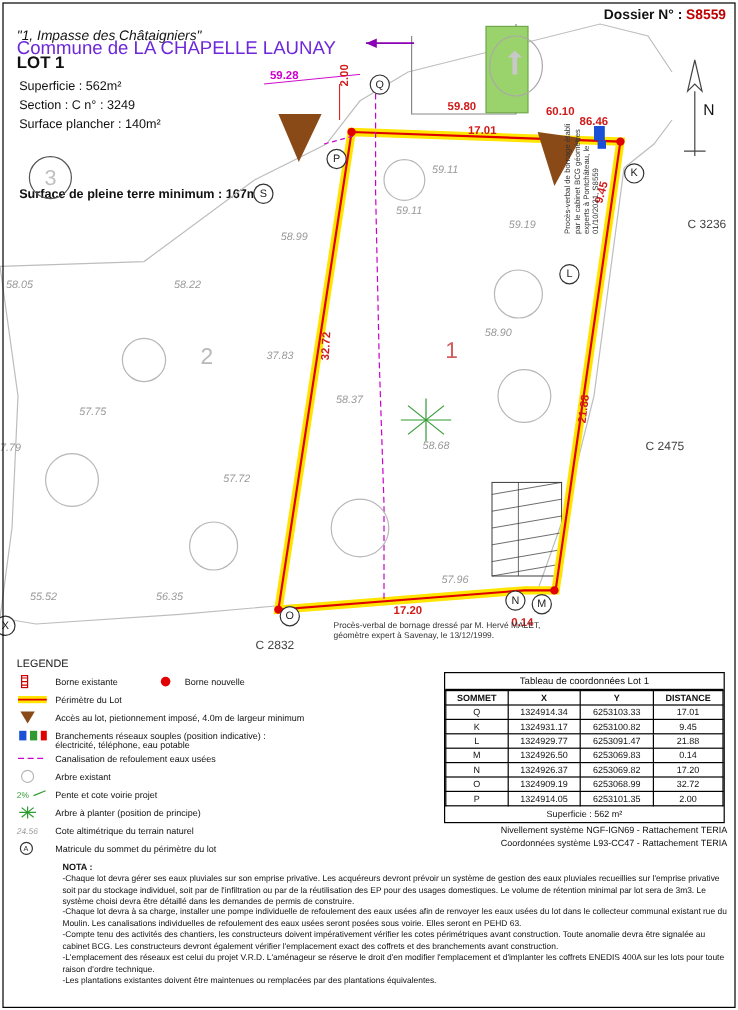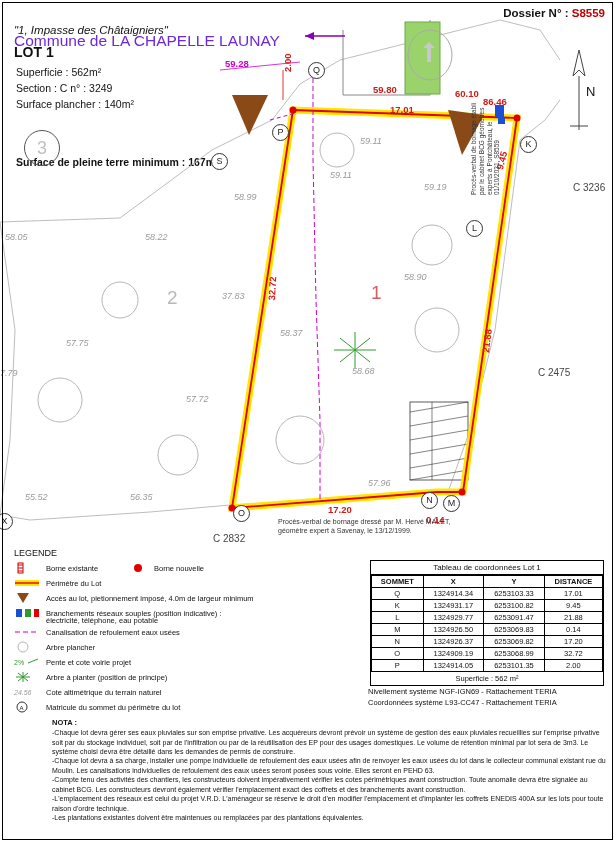--- a/index.html
+++ b/index.html
@@ -107,22 +107,22 @@
     text-align:center;border-bottom:1px solid #000;padding:2px 0;font-size:8px;
   }
   table.coord{border-collapse:collapse;width:100%;}
   table.coord td,table.coord th{
     border:1px solid #000;padding:0 2px;font-size:7.5px;font-weight:400;
     text-align:center;height:11px;
   }
   table.coord th{font-weight:bold;}
   .sup{text-align:center;padding:2px 0;font-size:7.5px;}
   .sys{
-    position:absolute;left:368px;top:686px;width:228px;
-    font-size:7.5px;text-align:left;line-height:1.5;
+    position:absolute;left:378px;top:686px;width:228px;
+    font-size:7.5px;text-align:right;line-height:1.5;
   }
 
   
   .nota{
     position:absolute;left:8px;top:718px;width:600px;
     font-size:7px;line-height:1.35;color:#111;
   }
   .nota .t{font-weight:bold;font-size:7.5px;}
   .nota p{margin:0;padding-left:44px;}
 
@@ -333,21 +333,21 @@
       </span>
       <span class="txt">Canalisation de refoulement eaux usées</span>
     </div>
 
     <div class="leg-row">
       <span class="sym">
         <svg width="26" height="12">
             <circle cx="9" cy="6" r="5" fill="none" stroke="#b7b7b7"></circle>
           </svg>
       </span>
-      <span class="txt">Arbre plancher</span>
+      <span class="txt">Arbre existant</span>
     </div>
 
     <div class="leg-row">
       <span class="sym">
         <svg width="26" height="12">
             <text x="0" y="9" font-size="7" fill="#2f9a2f" font-family="Liberation Sans">2%</text>
             <line x1="14" y1="7" x2="24" y2="3" stroke="#2f9a2f"></line>
           </svg>
       </span>
       <span class="txt">Pente et cote voirie projet</span>

